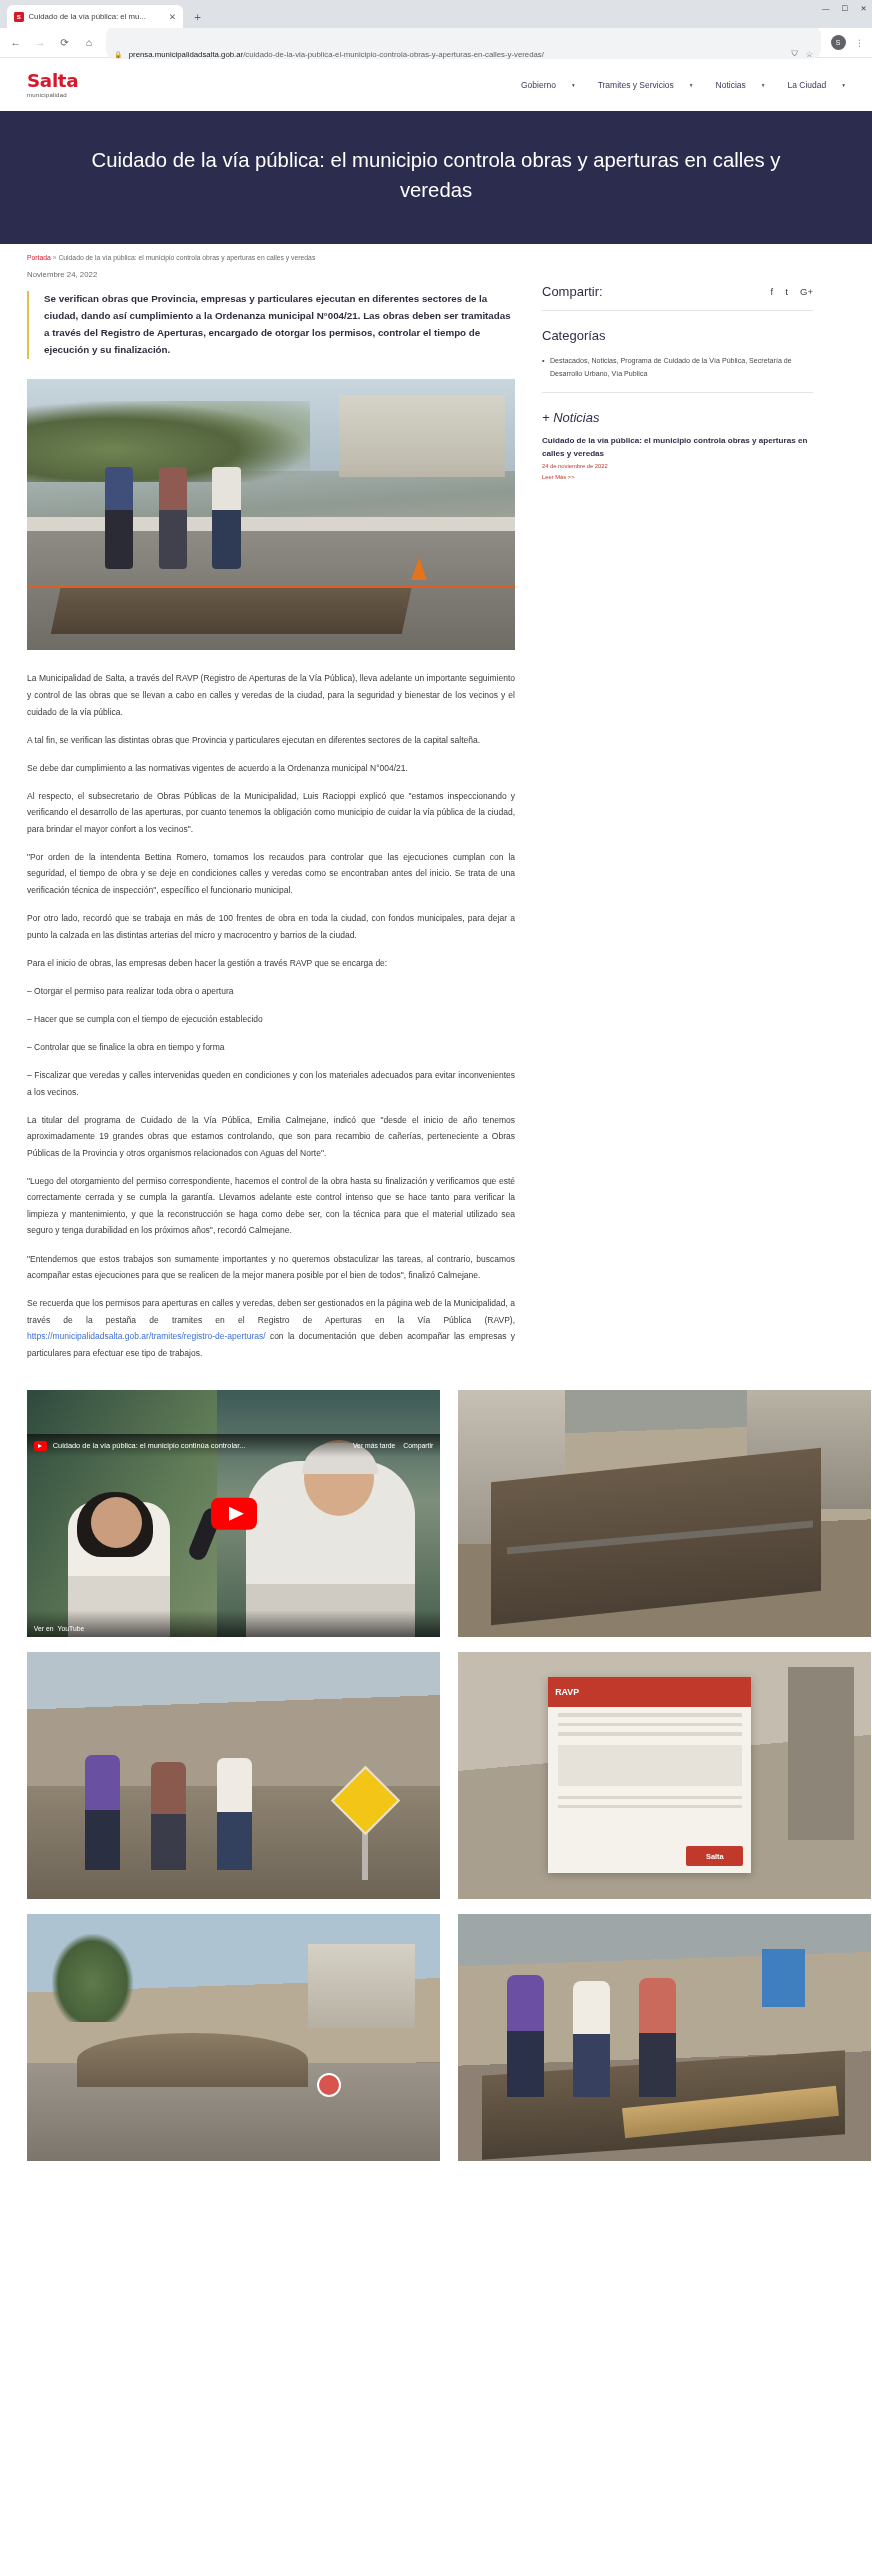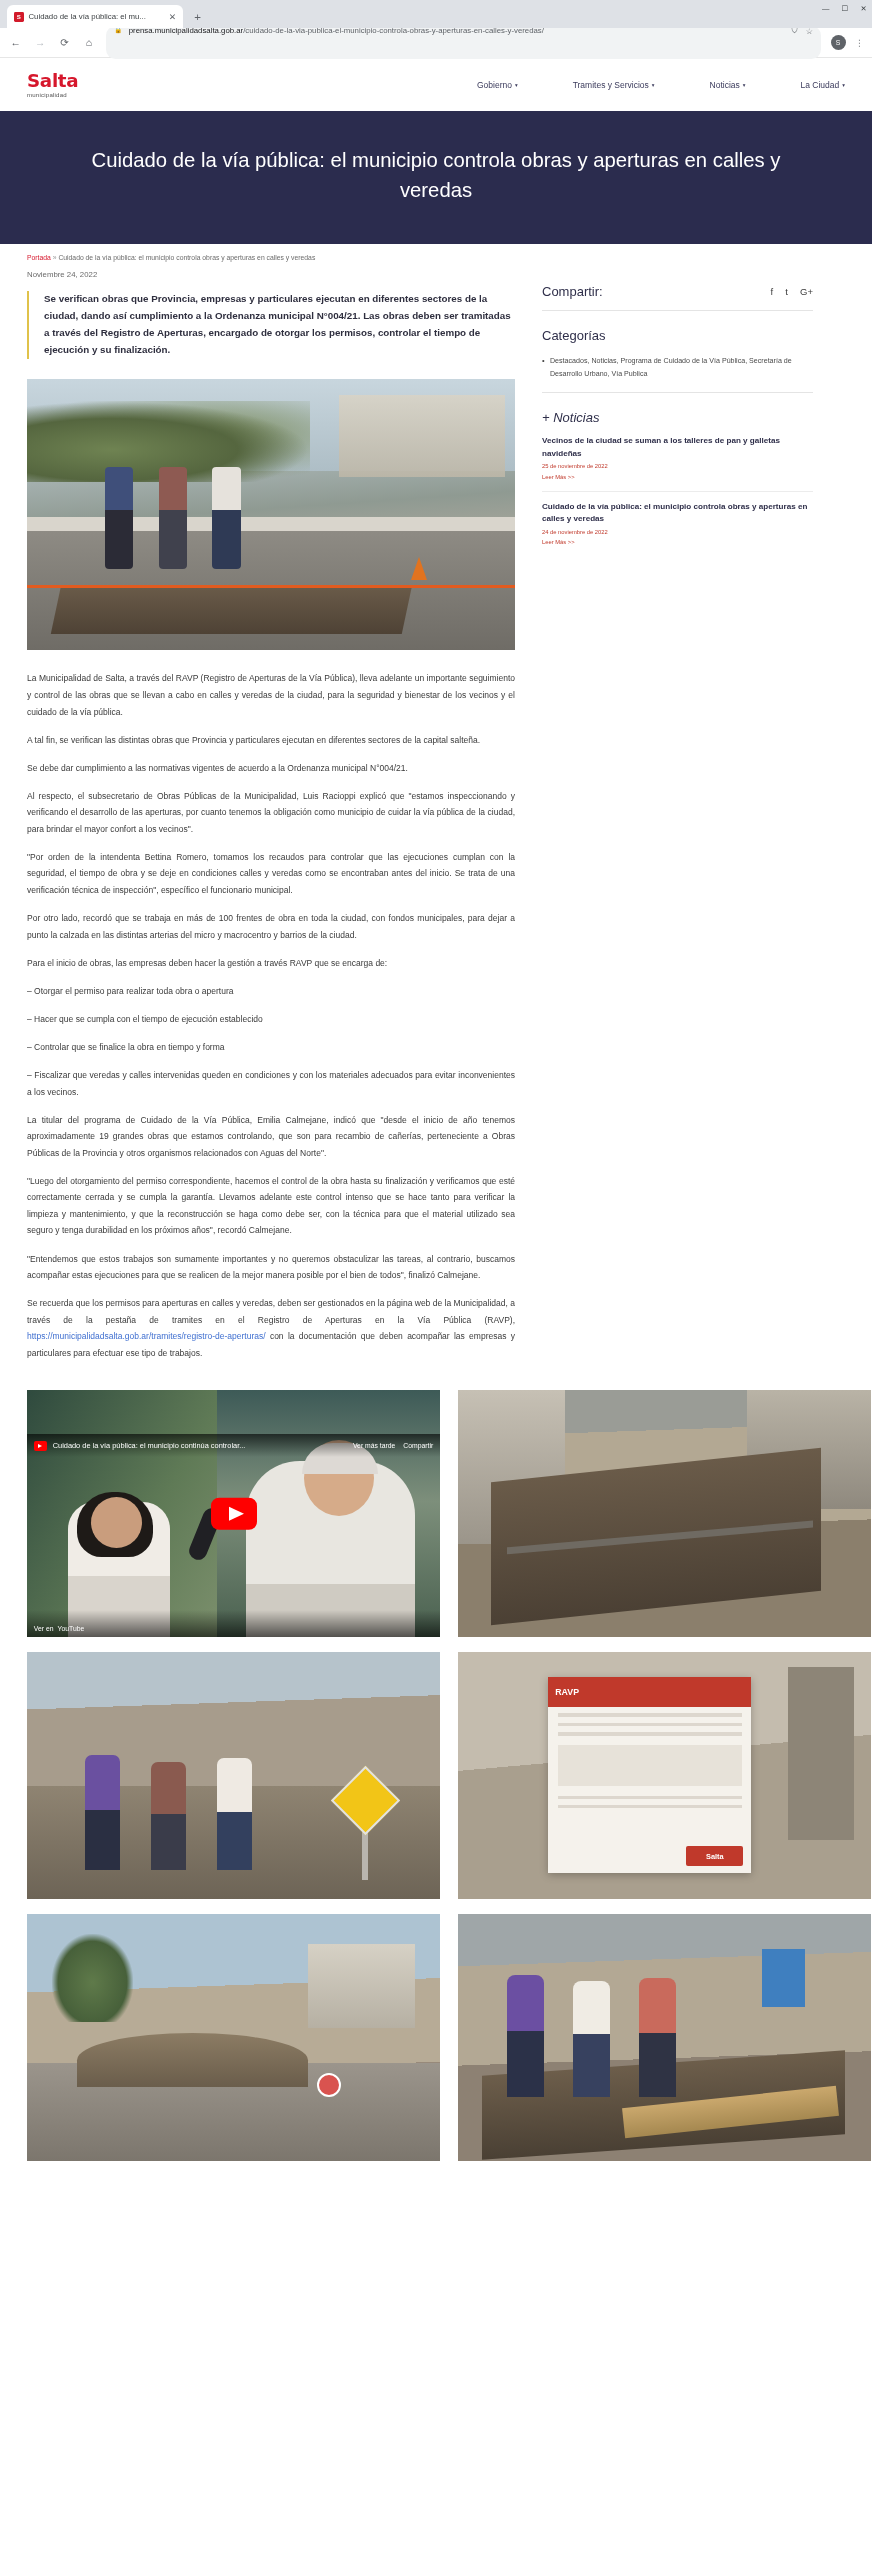--- a/index.html
+++ b/index.html
@@ -47,21 +47,21 @@
     height: 30px; background: #ffffff; display: flex; align-items: center;
     padding: 0 8.1px; gap: 9.5px; border-bottom: 0.7px solid #e6e6e6;
   }
   .navbtn {
     width: 15px; height: 15px; display: flex; align-items: center;
     justify-content: center; color: #5f6368; font-size: 10.2px; flex: none;
   }
   .navbtn.disabled { color: #bdc1c6; }
   .omnibox {
     flex: 1; height: 33px; background: #f1f3f4; border-radius: 9.5px;
-    display: flex; align-items: flex-start; padding: 0 8.1px; gap: 6.1px;
+    display: flex; align-items: flex-end; padding: 0 8.1px; gap: 6.1px;
     font-size: 7.8px; color: #202124;
   }
   .omnibox .lock { font-size: 6.8px; color: #5f6368; }
   .omnibox .url { color: #5f6368; white-space: nowrap; overflow: hidden; text-overflow: ellipsis; }
   .omnibox .url b { color: #202124; font-weight: 400; }
   .omni-icons { display: flex; gap: 8.1px; margin-left: auto; color: #5f6368; font-size: 8.1px; }
   .tb-right { display: flex; align-items: center; gap: 9.5px; color: #5f6368; font-size: 8.8px; }
   .avatar-chip {
     width: 15px; height: 15px; border-radius: 50%; background: #5f6368;
     color: #fff; font-size: 6.8px; display: flex; align-items: center; justify-content: center;
@@ -73,21 +73,21 @@
     padding: 0 27px;
   }
   .logo-wrap { display: flex; flex-direction: column; gap: 1.4px; }
   .logo-main {
     font-size: 18.3px; font-weight: bold; color: #d6172c; letter-spacing: -0.3px;
     line-height: 1; font-family: "DejaVu Sans", sans-serif;
   }
   .logo-sub { font-size: 6.1px; color: #555; letter-spacing: 0.2px; }
   .mainnav { margin-left: auto; display: flex; gap: 23px; align-items: center; }
   .mainnav .nav-item {
-    font-size: 8.5px; color: #3b3b5c; display: flex; align-items: center; gap: 3px; margin-left: 32px;
+    font-size: 8.5px; color: #3b3b5c; display: flex; align-items: center; gap: 16px;
   }
   .caret { font-size: 5.4px; color: #3b3b5c; }
 
   
   .hero {
     background: #2b2c4e; padding: 35px 81px 39px; text-align: center;
   }
   .hero h1 {
     color: #ffffff; font-size: 20.3px; font-weight: normal; line-height: 1.45;
   }
@@ -420,25 +420,20 @@
       <div class="cat-list">
         <span class="cat-bullet">•</span>
         <span class="cat-text">Destacados, Noticias, Programa de Cuidado de la Vía Pública, Secretaría de Desarrollo Urbano, Vía Publica</span>
       </div>
     </div>
 
     <div>
       <div class="news-h">+ Noticias</div>
 
 
-      <div class="news-item">
-        <div class="news-title">Vecinos de la ciudad se suman a los talleres de pan y galletas navideñas</div>
-        <div class="news-date">25 de noviembre de 2022</div>
-        <div class="news-more">Leer Más &gt;&gt;</div>
-      </div>
 
       <div class="news-item">
         <div class="news-title">Cuidado de la vía pública: el municipio controla obras y aperturas en calles y veredas</div>
         <div class="news-date">24 de noviembre de 2022</div>
         <div class="news-more">Leer Más &gt;&gt;</div>
       </div>
     </div>
   </aside>
 </div>
 

